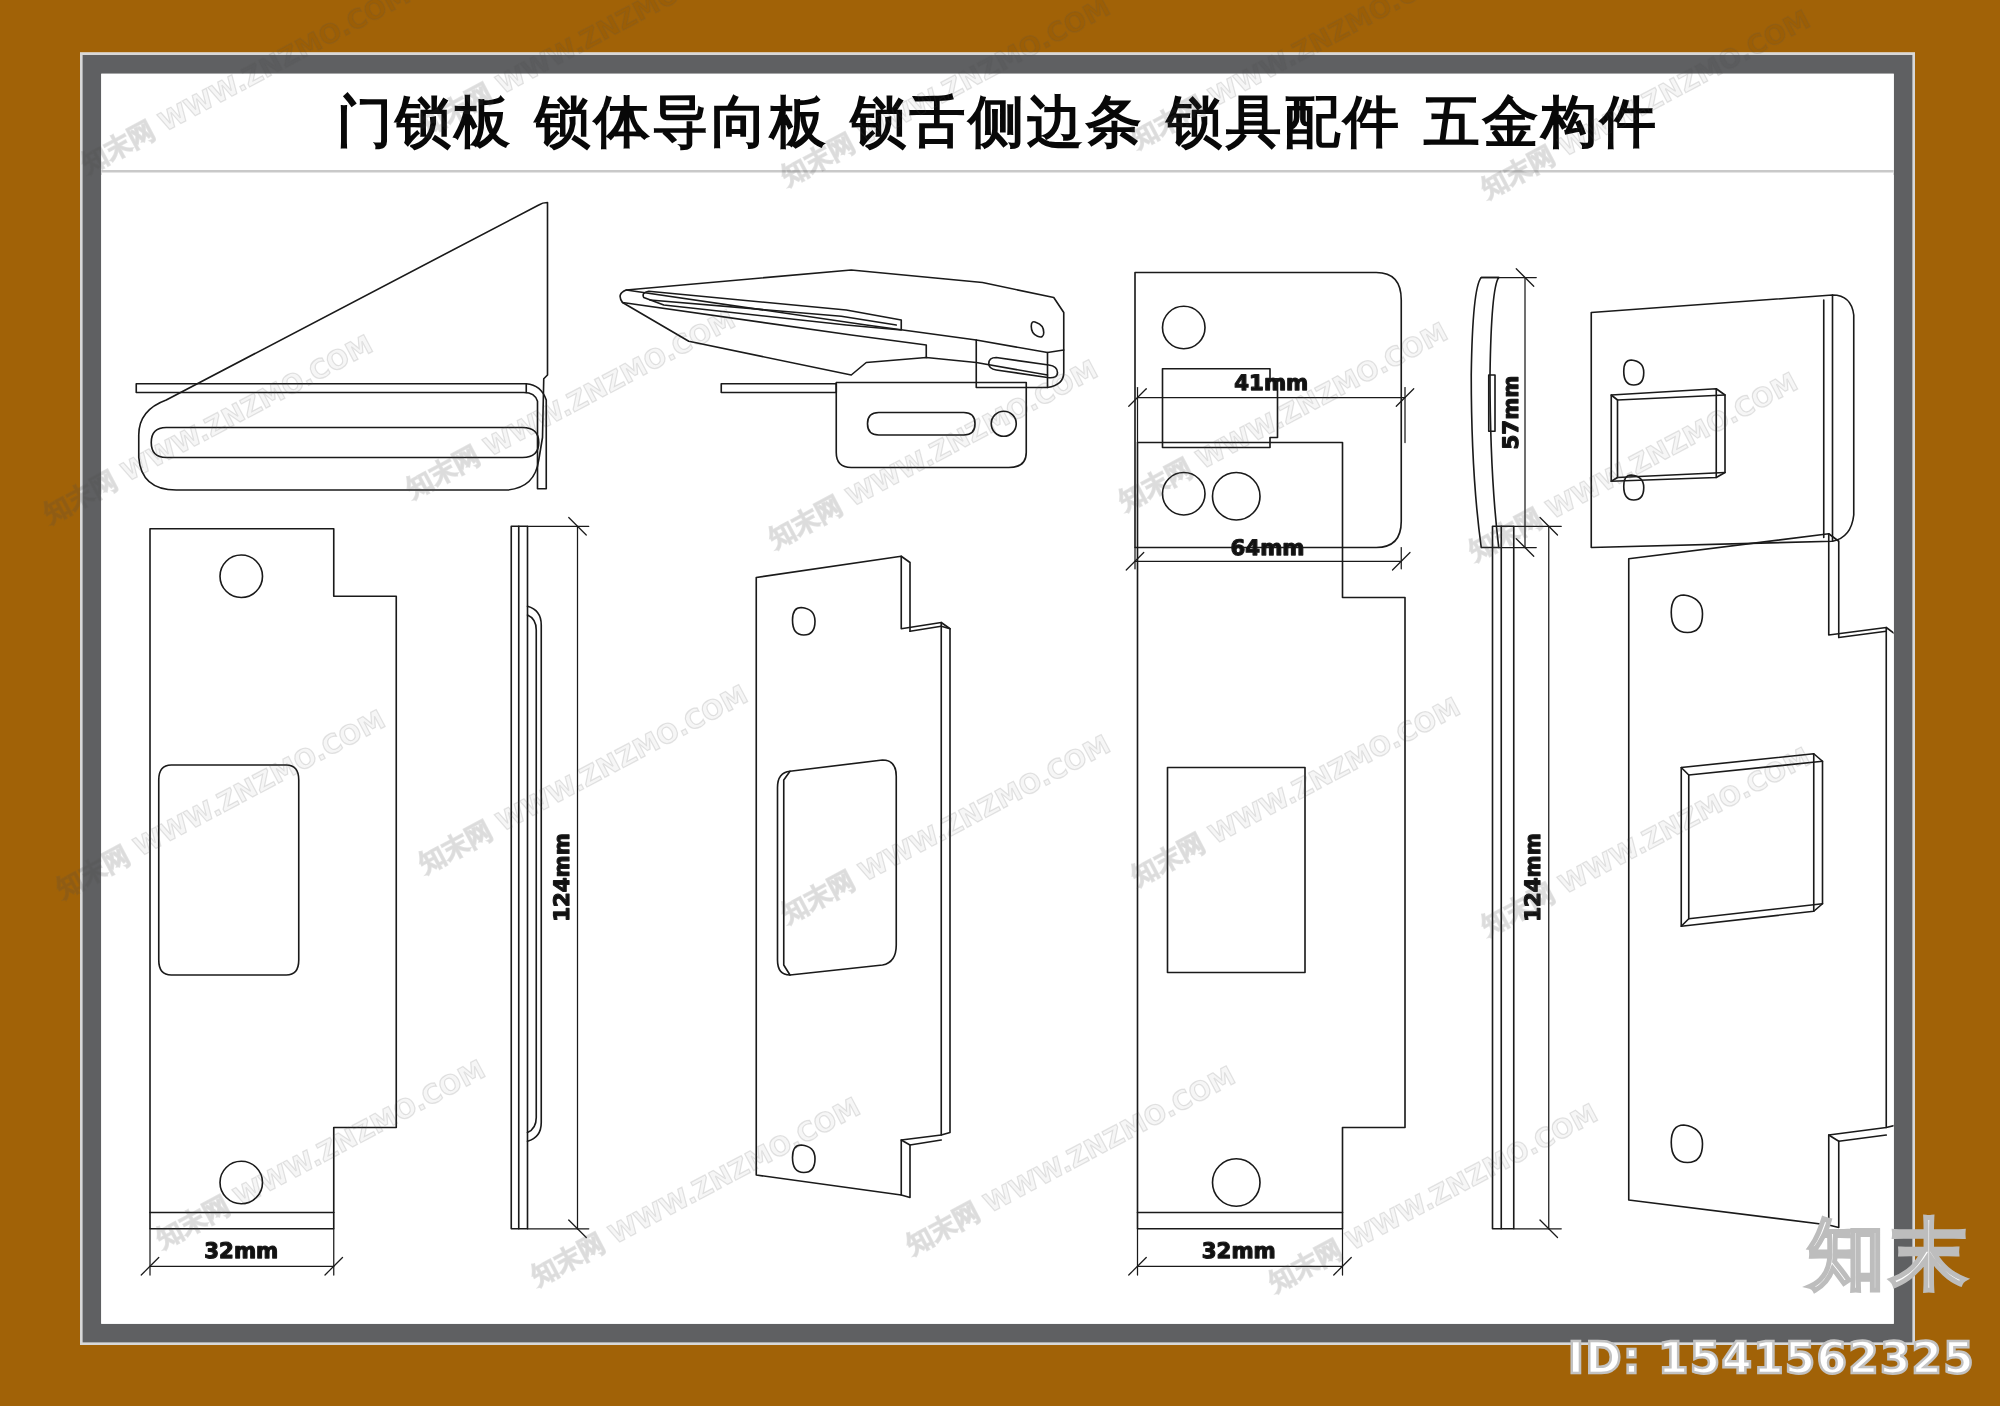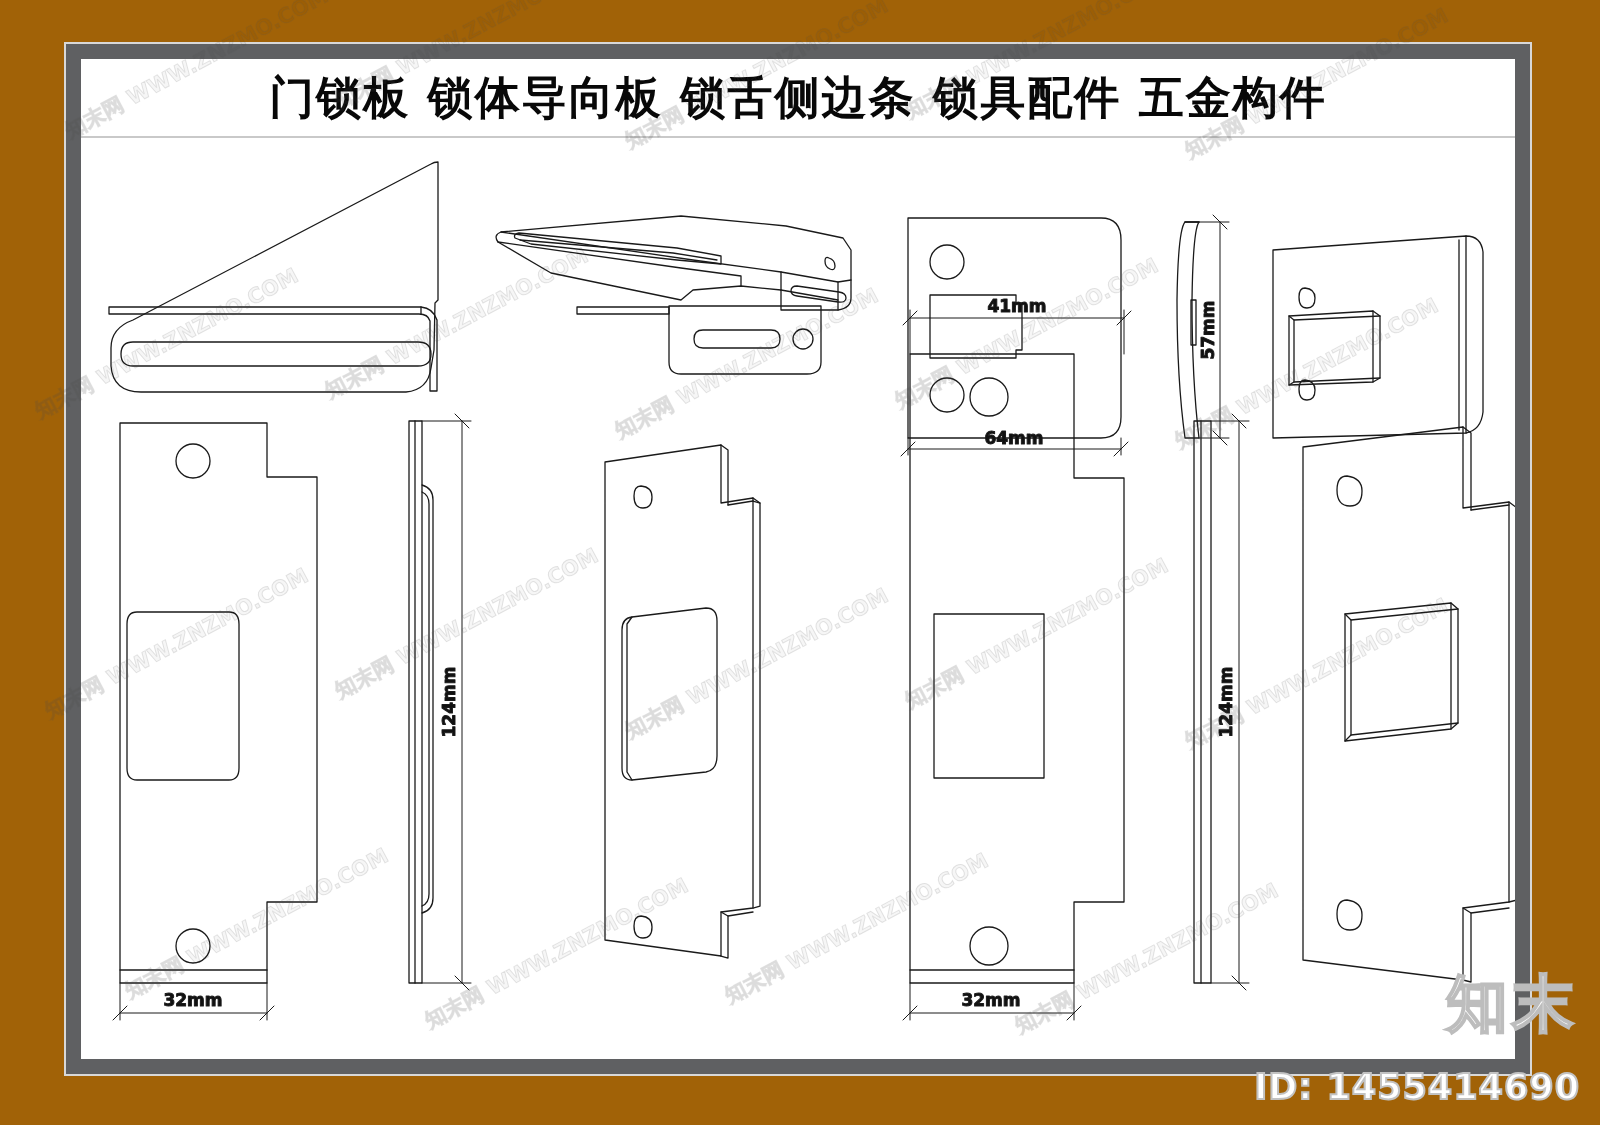--- a/index.html
+++ b/index.html
@@ -309,16 +309,16 @@
     <div class="wm" style="left:330px; top:680px;">知末网  WWW.ZNZMO.COM</div>
     <div class="wm" style="left:620px; top:720px;">知末网  WWW.ZNZMO.COM</div>
     <div class="wm" style="left:900px; top:690px;">知末网  WWW.ZNZMO.COM</div>
     <div class="wm" style="left:1180px;top:730px;">知末网  WWW.ZNZMO.COM</div>
     <div class="wm" style="left:120px; top:980px;">知末网  WWW.ZNZMO.COM</div>
     <div class="wm" style="left:420px; top:1010px;">知末网  WWW.ZNZMO.COM</div>
     <div class="wm" style="left:720px; top:985px;">知末网  WWW.ZNZMO.COM</div>
     <div class="wm" style="left:1010px;top:1015px;">知末网  WWW.ZNZMO.COM</div>
 
     <div class="brand">知末</div>
-    <div class="id-text">ID: 1455414690</div>
+    <div class="id-text">ID: 1541562325</div>
   </div>
 
 </div>
 
 </body></html>

